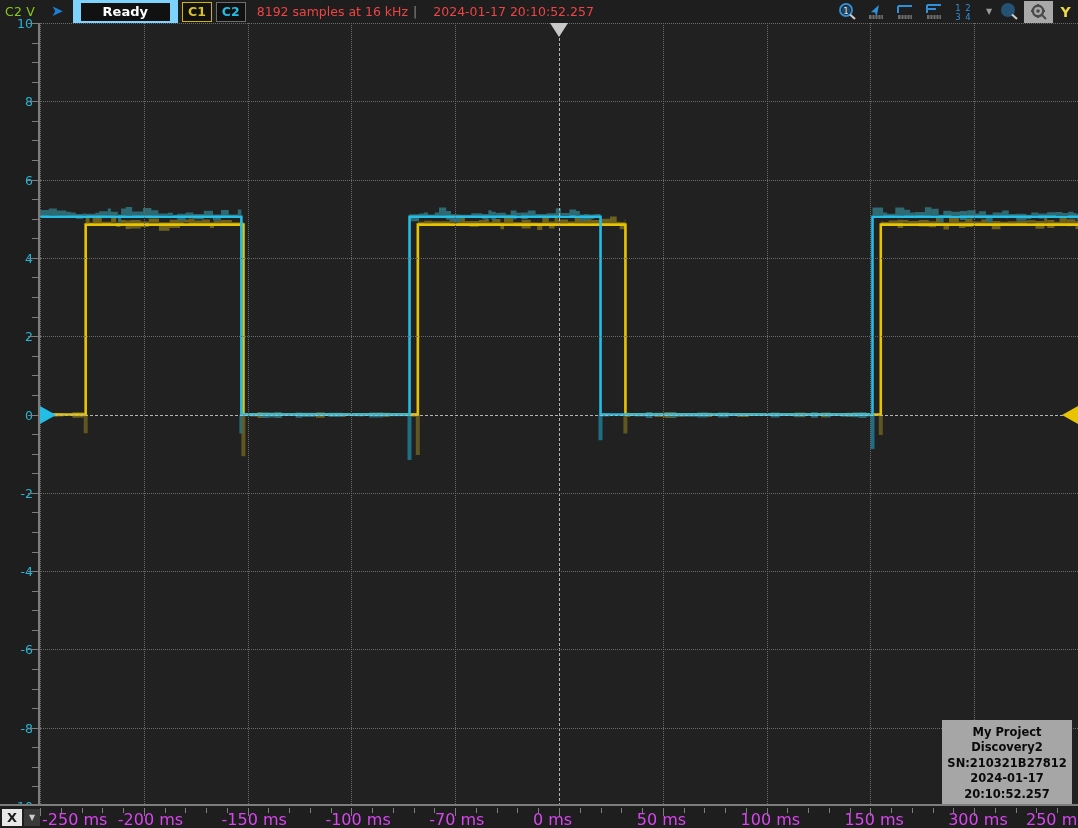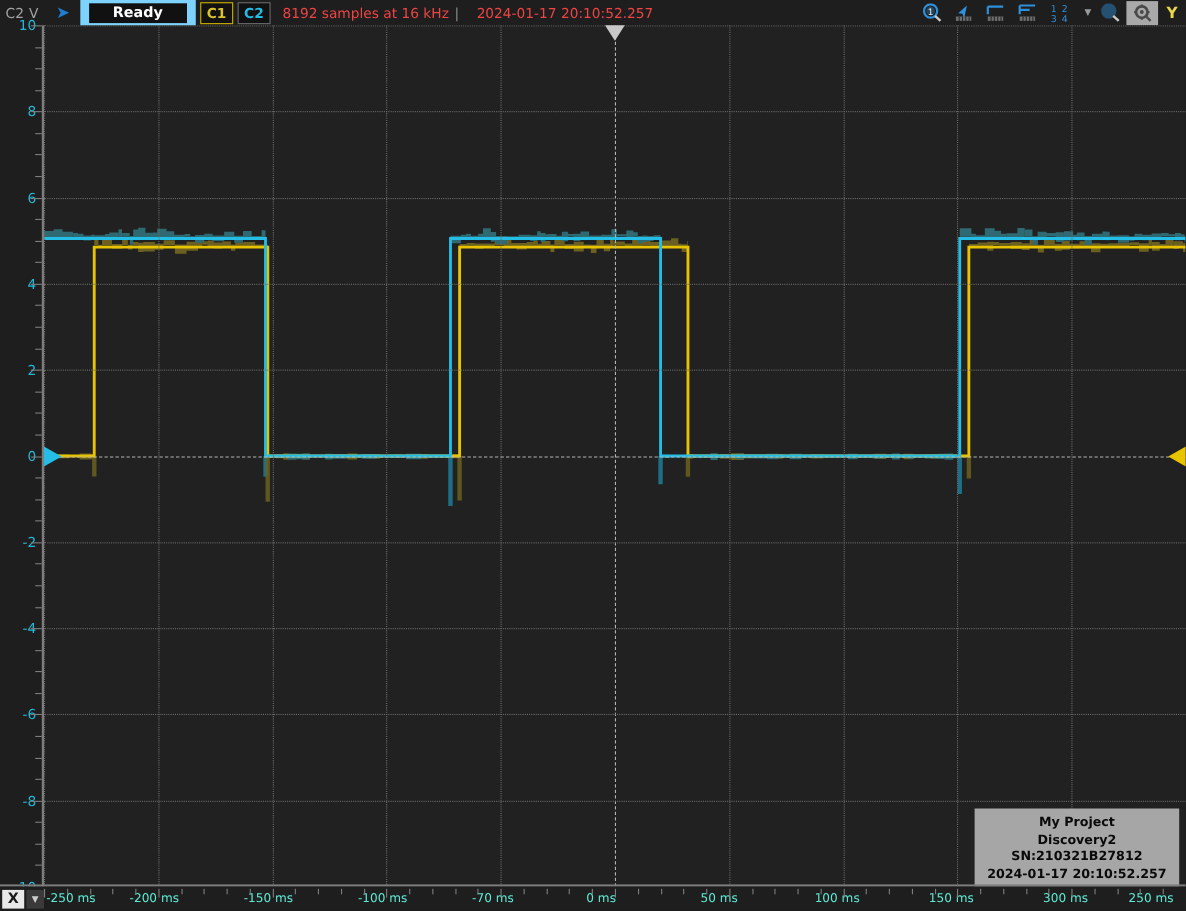--- a/index.html
+++ b/index.html
@@ -11,21 +11,21 @@
   }
   #app { position: relative; width: 1078px; height: 828px; background: #1e1e1e; }
 
   
   #toolbar {
     position: absolute; left: 0; top: 0; width: 1078px; height: 23px;
     background: #1e1e1e;
     display: flex; align-items: center;
   }
   .tb-unit {
-    color: #a3a3a3; font-size: 12.5px; padding-left: 5px; letter-spacing: .2px;
+    color: #84cc16; font-size: 12.5px; padding-left: 5px; letter-spacing: .2px;
     white-space: nowrap;
   }
   .run-arrow {
     margin-left: 16px; margin-right: 9px; color: #1d7fd4; font-size: 15px;
     font-weight: bold; line-height: 1;
   }
   .ready-box {
     border: 8px solid #7dd3fc; background: #111; color: #ffffff;
     font-size: 13px; font-weight: bold; padding: 1px 22px 2px 22px;
     line-height: 15px;
@@ -71,21 +71,21 @@
   }
   #yruler { position: absolute; left: 38px; top: 23px; width: 2px; height: 783px; background: #7d7d7d; }
   .ytick { position: absolute; height: 1px; background: #7d7d7d; right: 0; }
 
   
   #xaxis {
     position: absolute; left: 0; top: 806px; width: 1078px; height: 22px;
     background: #1e1e1e;
   }
   .xlab {
-    position: absolute; top: 4px; color: #5eead4; font-size: 11px; white-space: nowrap;
+    position: absolute; top: 4px; color: #d946ef; font-size: 16px; white-space: nowrap;
   }
   #xbtn {
     position: absolute; left: 2px; top: 3px; width: 20px; height: 17px;
     background: #e8e8e8; color: #1a1a1a; font-weight: bold; font-size: 13px;
     display: flex; align-items: center; justify-content: center;
   }
   #xcaret {
     position: absolute; left: 24px; top: 3px; width: 16px; height: 17px;
     background: #3a3a3a; color: #cccccc; font-size: 8px;
     display: flex; align-items: center; justify-content: center;
@@ -105,21 +105,21 @@
     border-right: 16px solid #e8c400;
   }
   .tri-down {
     position: absolute; width: 0; height: 0;
     border-left: 9px solid transparent; border-right: 9px solid transparent;
     border-top: 14px solid #c8c8c8;
   }
 
   
   #infobox {
-    position: absolute; right: 6px; bottom: 22px; width: 186px;
+    position: absolute; right: 6px; bottom: 22px; width: 130px;
     background: #a6a6a6; color: #0a0a0a;
     text-align: center; font-size: 11.5px; font-weight: bold;
     padding: 5px 4px 4px 4px; line-height: 15.5px;
   }
 
   svg { display: block; }
 </style>
 </head>
 <body>
 

